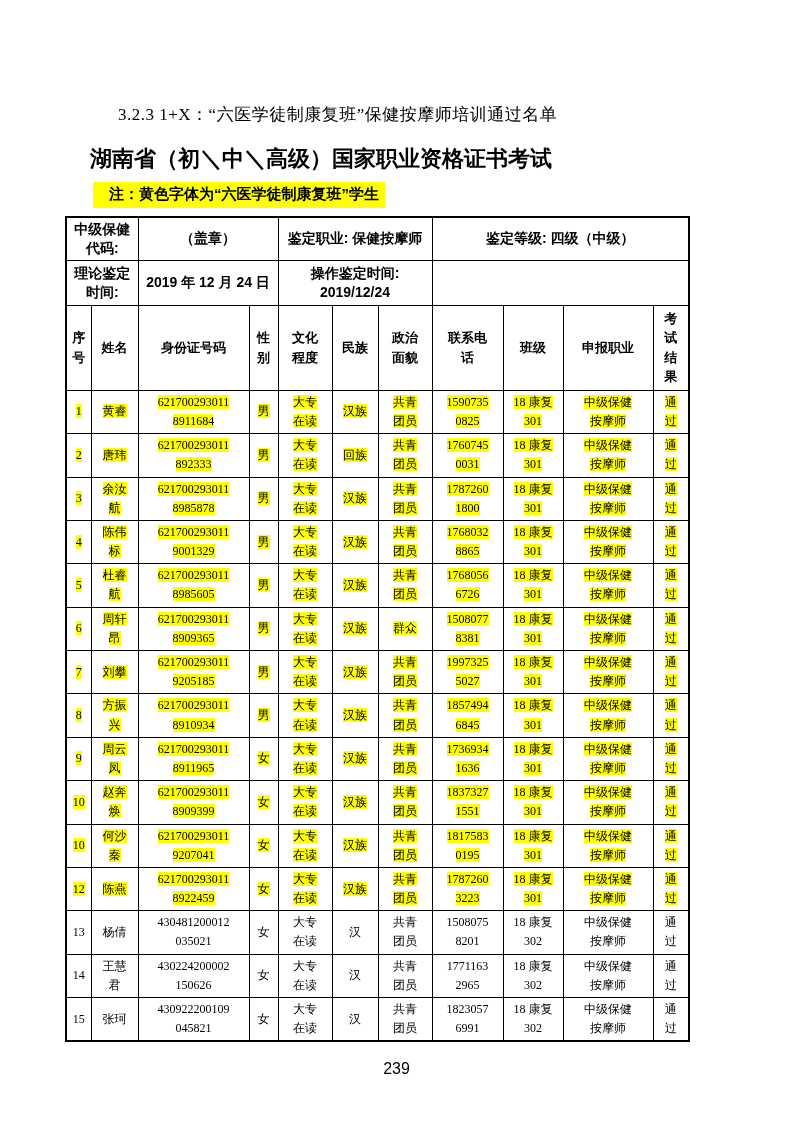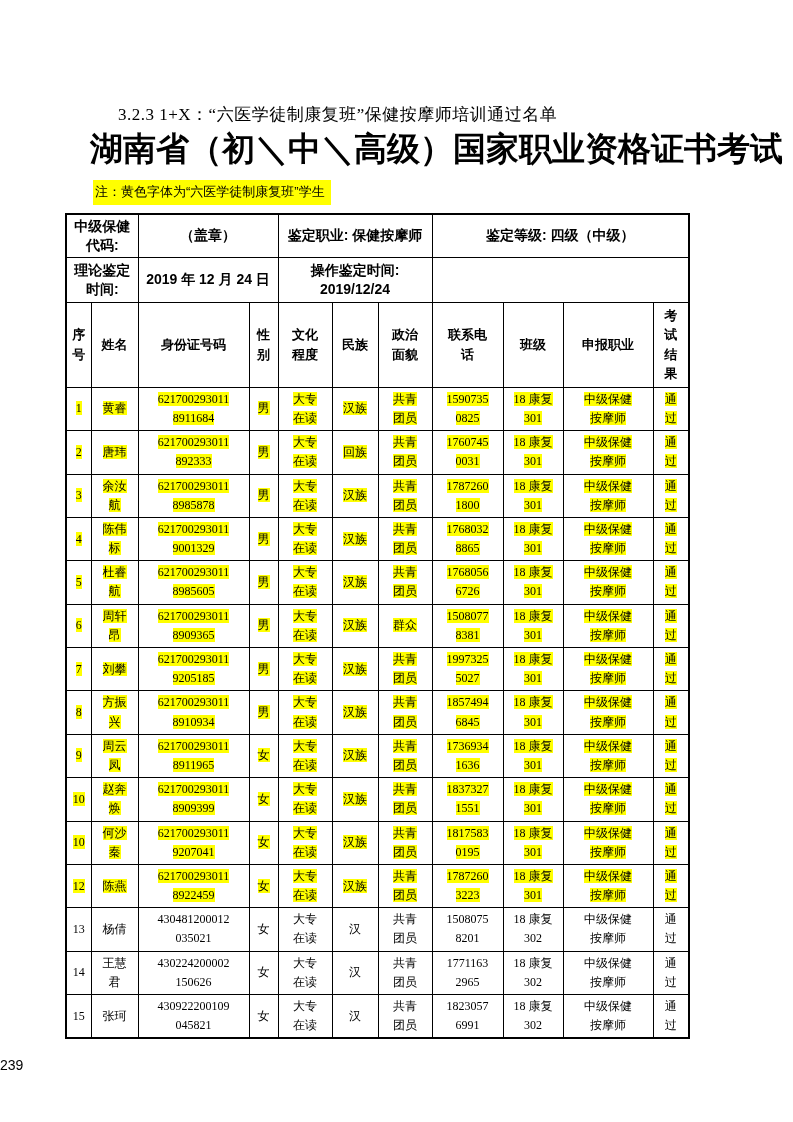--- a/index.html
+++ b/index.html
@@ -14,34 +14,34 @@
   .page { width: 791px; height: 1122px; padding-top: 103px; }
 
   .section-heading {
     margin-left: 118px;
     font-size: 17px;
     letter-spacing: 0.5px;
     white-space: nowrap;
   }
   .main-title {
     margin-left: 90px;
-    margin-top: 1px;
-    font-size: 33px;
+    margin-top: 18px;
+    font-size: 22px;
     font-weight: bold;
     font-family: "Liberation Sans", "DejaVu Sans", sans-serif;
     white-space: nowrap;
   }
   .note-line { margin-left: 93px; margin-top: 8px; }
   .note-line .note-text {
     display: inline-block;
     background: var(--hl, #ffff00);
-    font-size: 13px;
-    font-weight: normal;
+    font-size: 15px;
+    font-weight: bold;
     font-family: "Liberation Sans", "DejaVu Sans", sans-serif;
-    padding: 3px 6px 4px 2px;
+    padding: 3px 6px 4px 16px;
     white-space: nowrap;
   }
 
   table.results {
     margin-left: 65px;
     margin-top: 8px;
     border-collapse: collapse;
     table-layout: fixed;
     width: 623px;
     border: 2px solid #000;
@@ -69,22 +69,23 @@
     font-family: "Liberation Sans", "DejaVu Sans", sans-serif;
     line-height: 1.5;
   }
   tr.data-row { height: 42px; }
   tr.data-row td { font-size: 12px; line-height: 1.6; }
   .cell-text { white-space: pre-line; }
   .hl { background: var(--hl, #ffff00); }
 
   .page-number {
     width: 793px;
+    text-align: center;
     margin-top: 18px;
-    font-size: 14px;
+    font-size: 16px;
     font-family: "Liberation Sans", "DejaVu Sans", sans-serif;
   }
 </style>
 </head>
 <body>
 
 <div class="page">
 
   <div class="section-heading">3.2.3  1+X：“六医学徒制康复班”保健按摩师培训通过名单</div>
 

